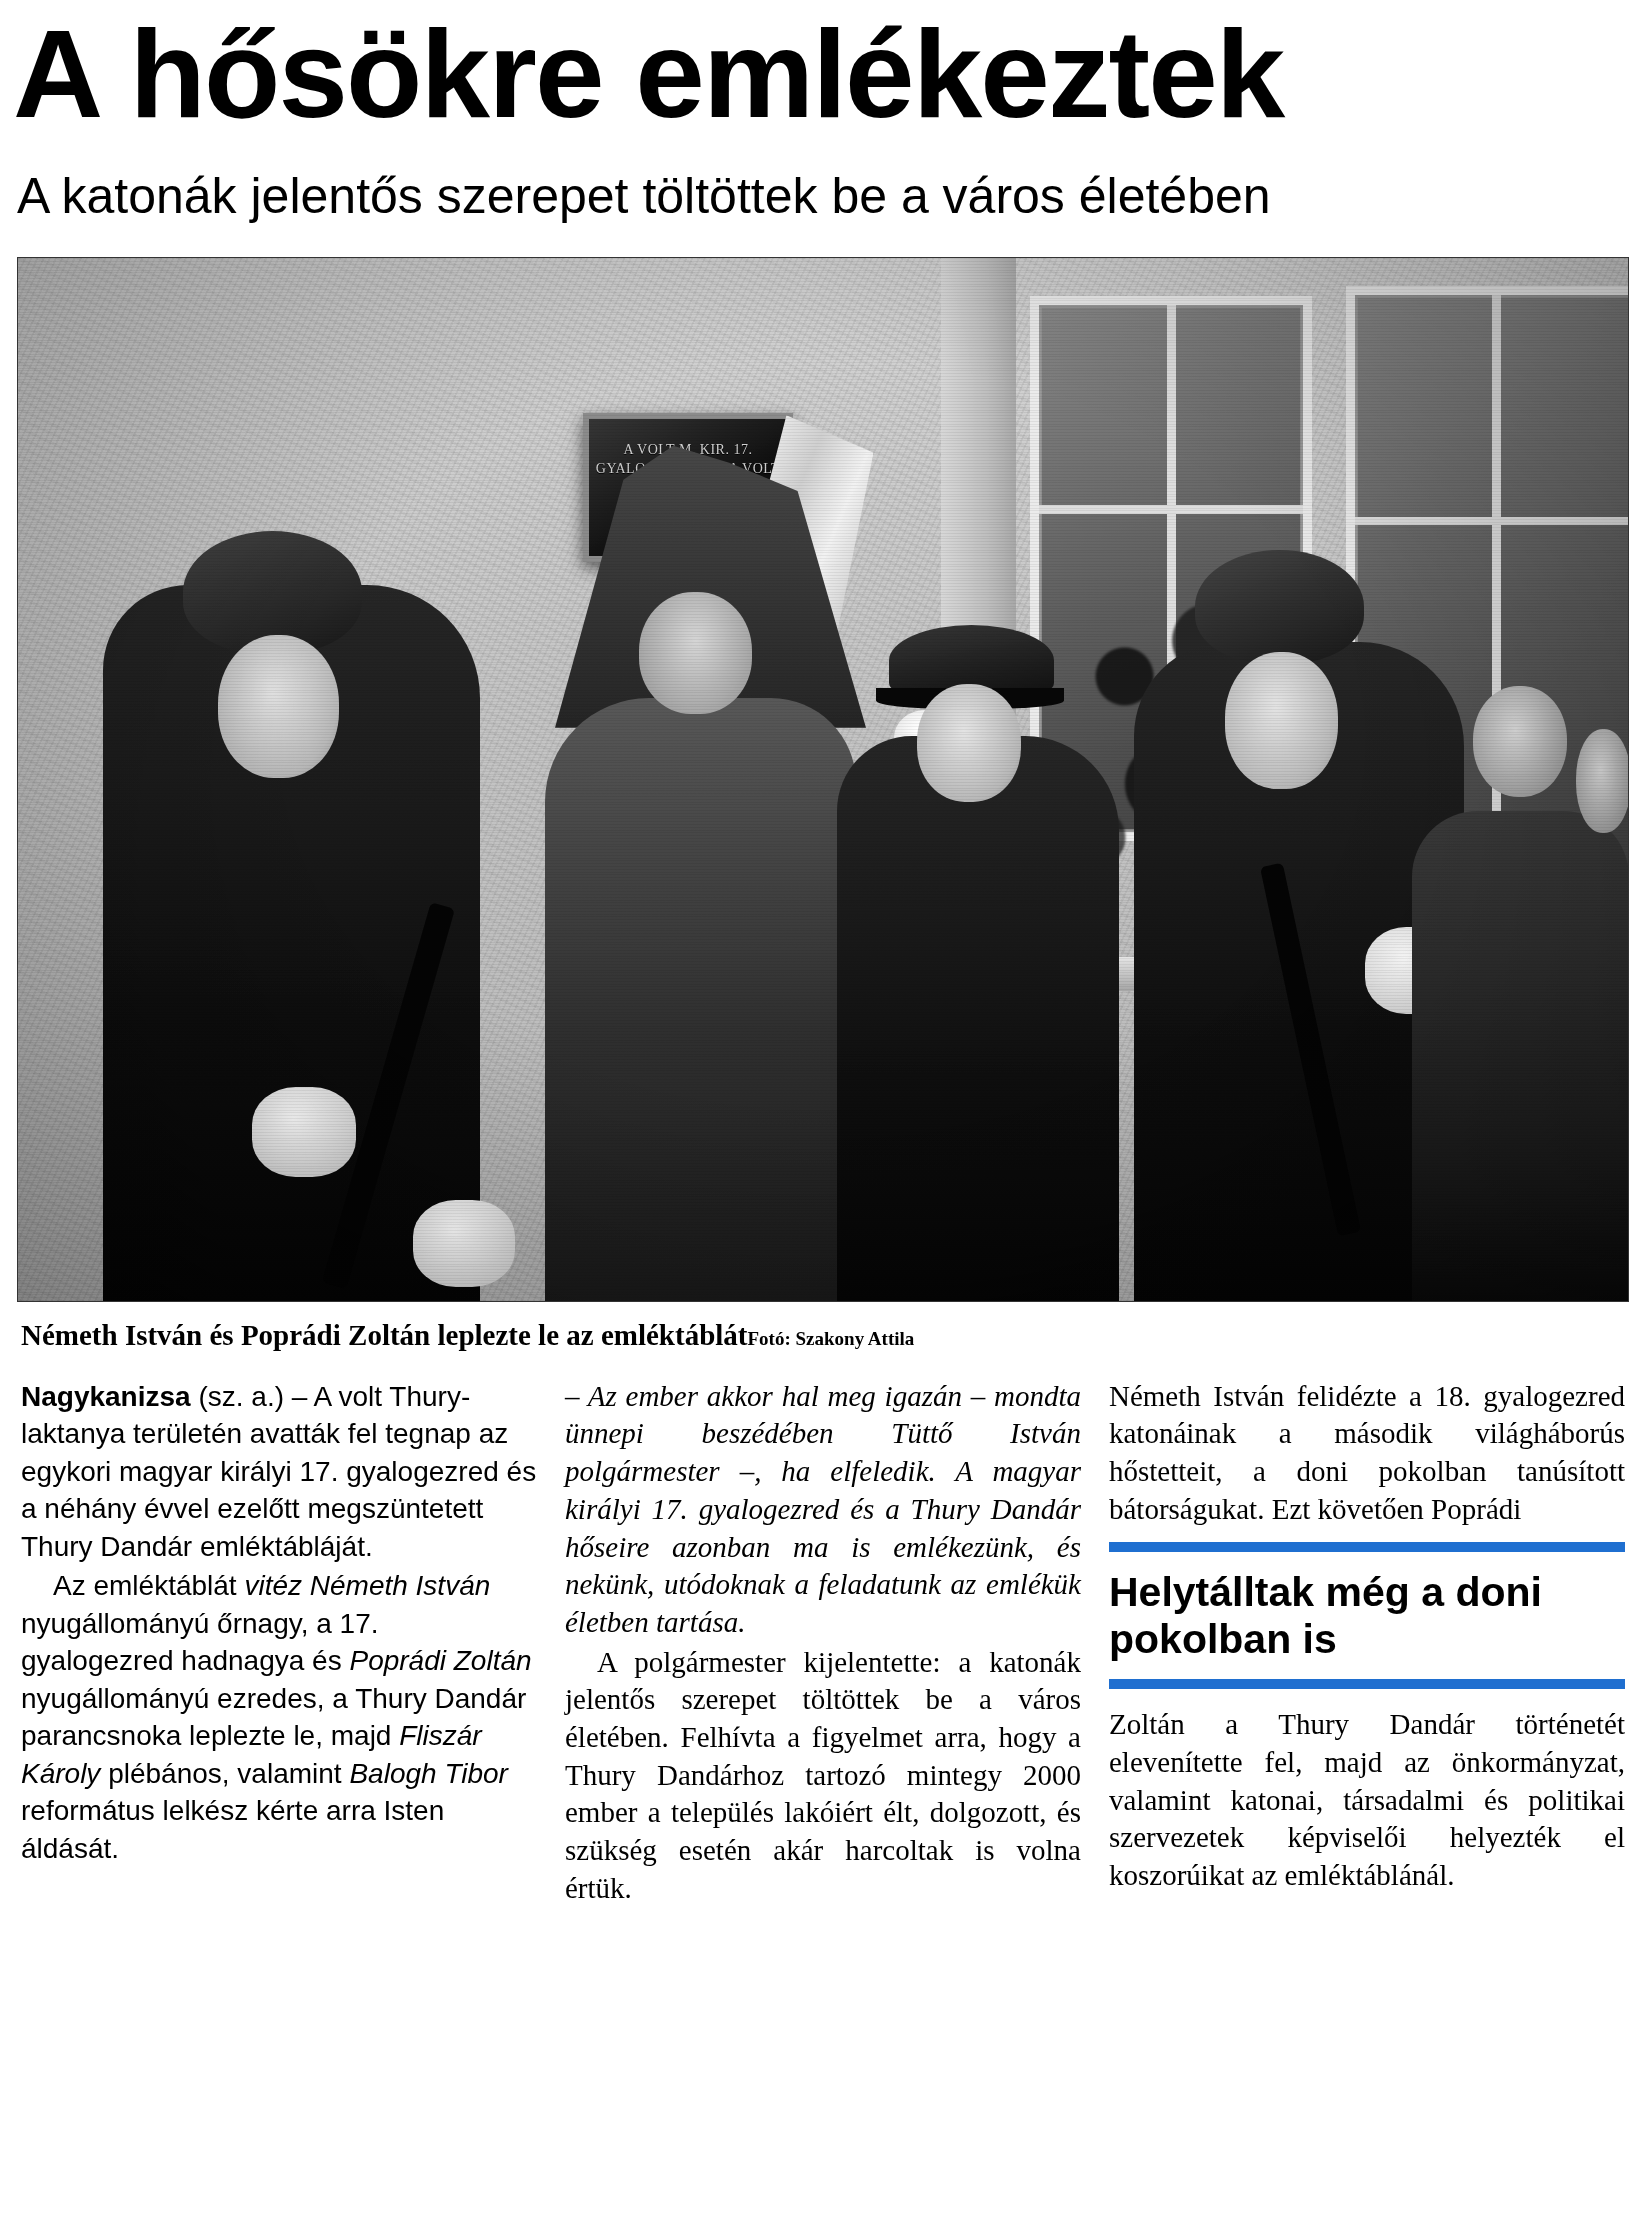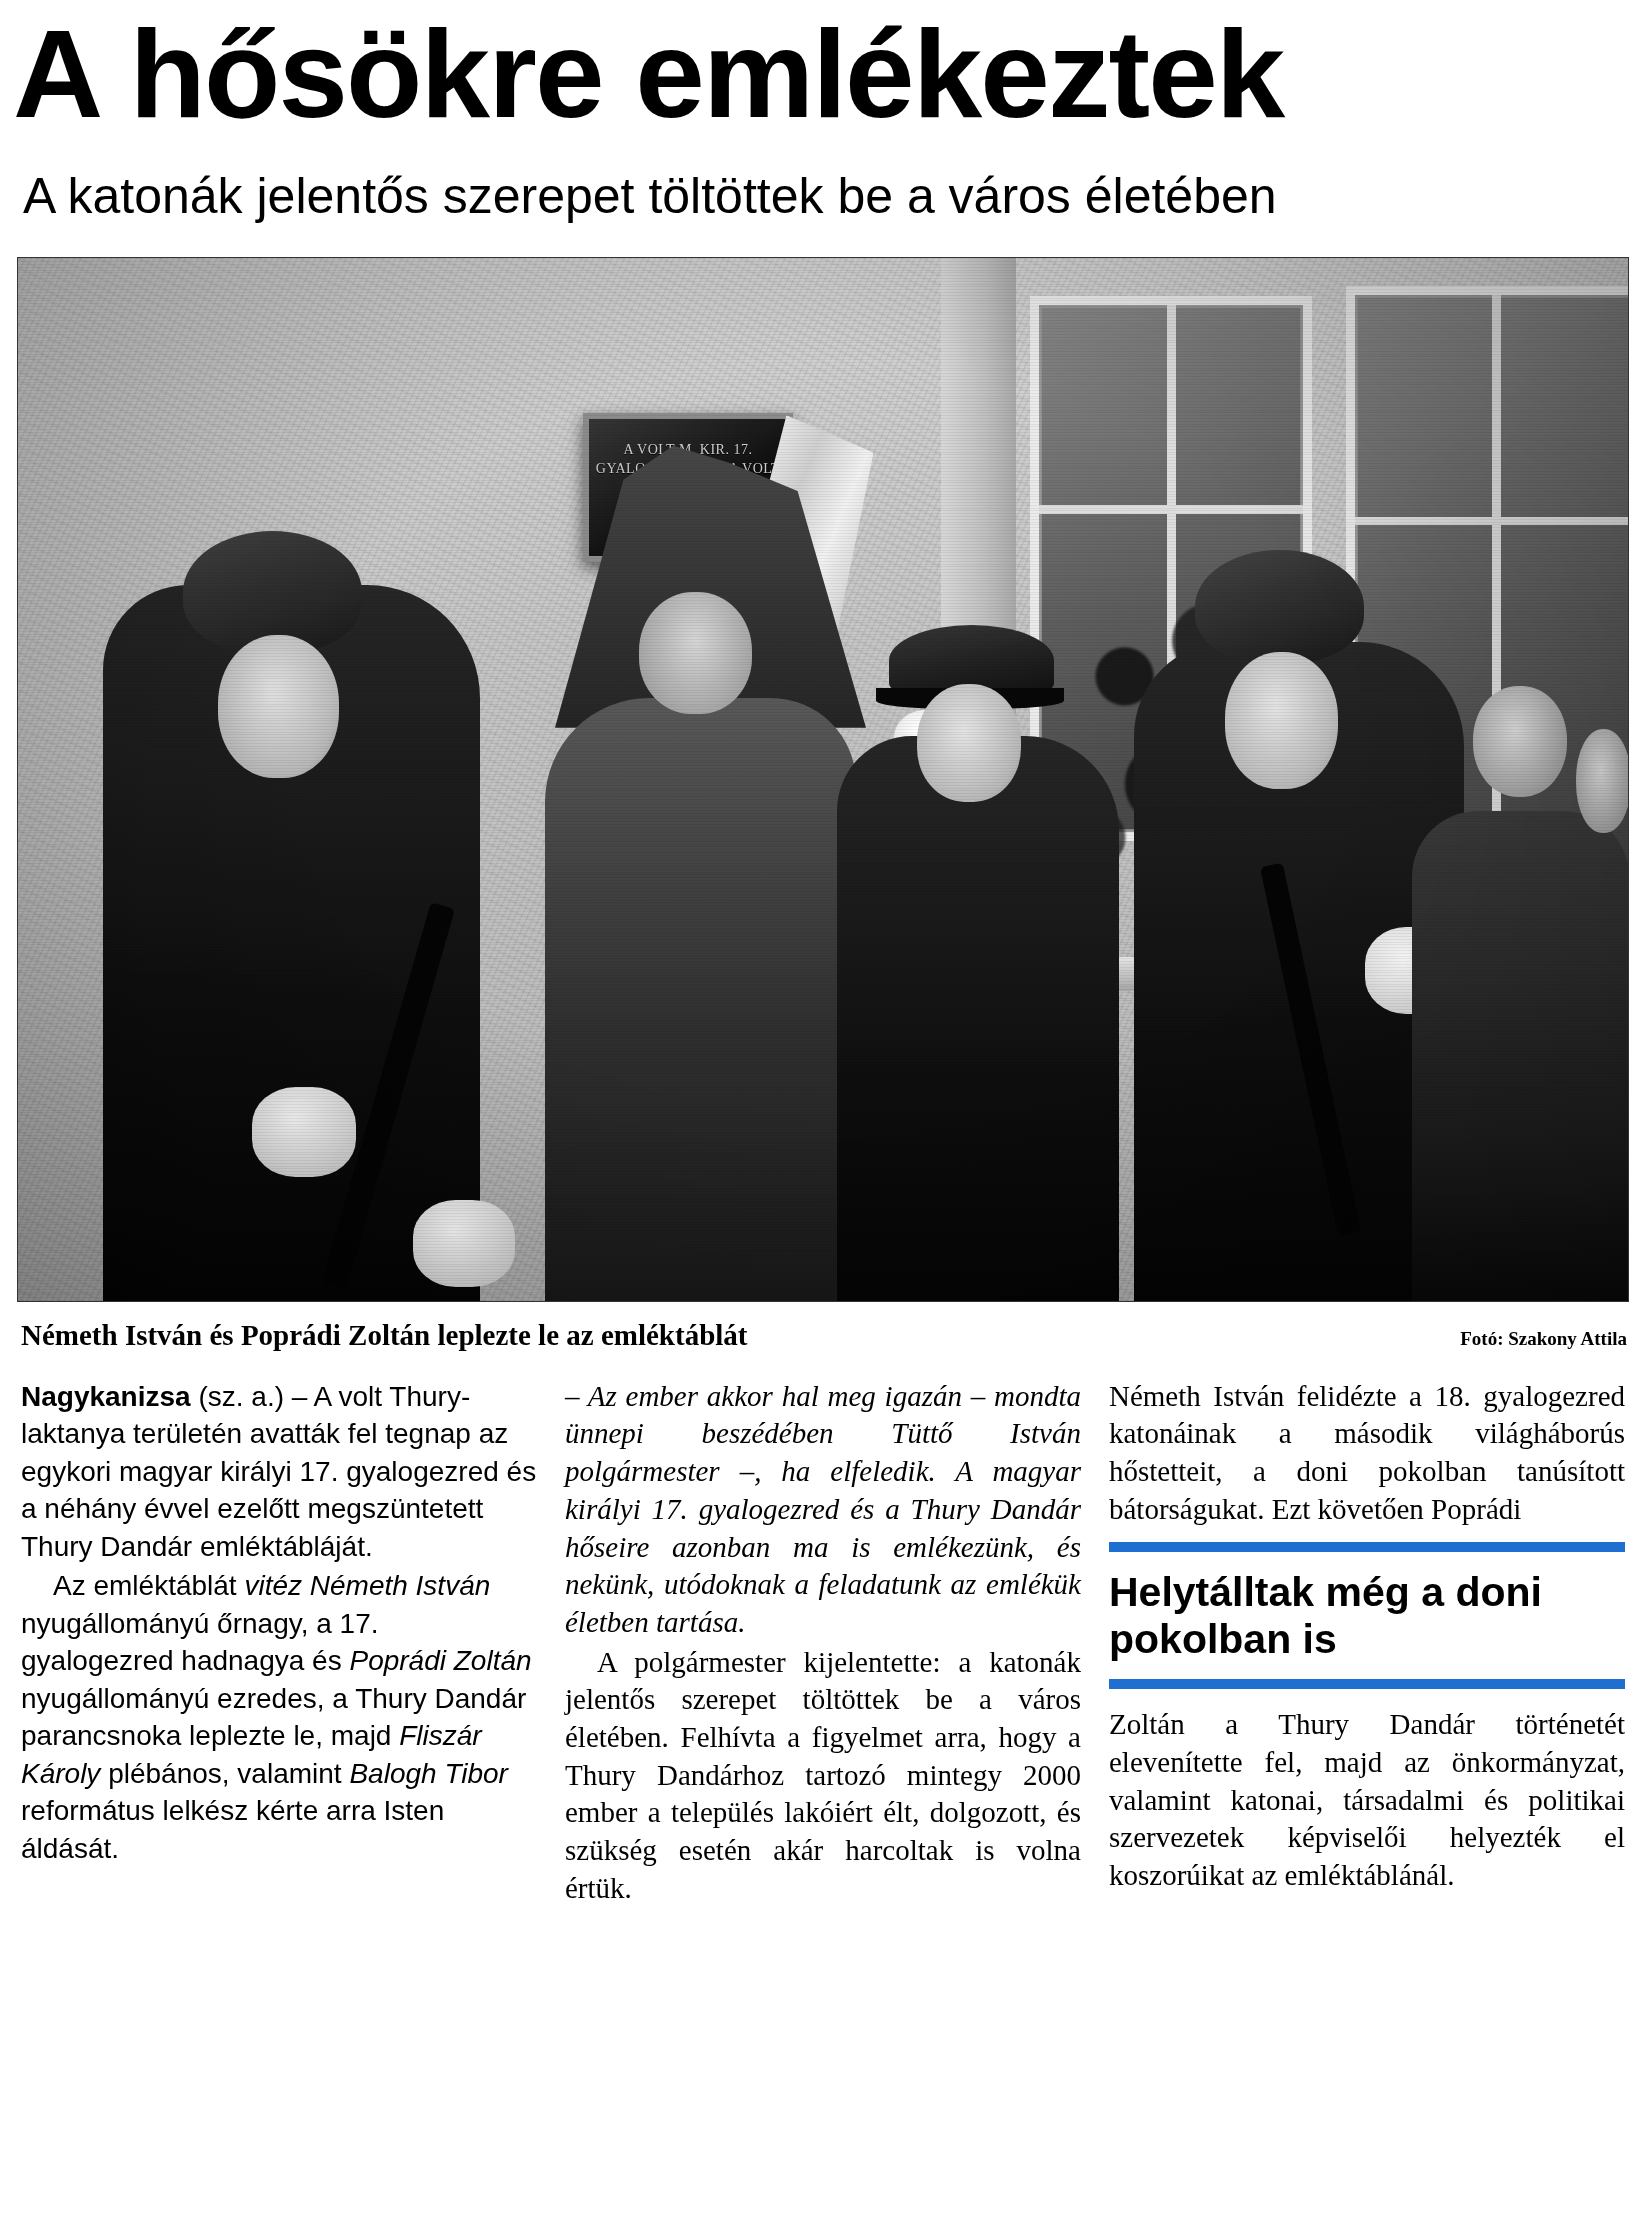--- a/index.html
+++ b/index.html
@@ -31,21 +31,21 @@
     letter-spacing: -1.9px;
     margin: 11.3px 0 0 13px;
     padding: 0;
     white-space: nowrap;
   }
   .subhead {
     font-family: "Liberation Sans", sans-serif;
     font-weight: normal;
     font-size: 50px;
     line-height: 1.05;
-    margin: 34px 0 0 23px;
+    margin: 34px 0 0 17px;
     padding: 0;
     white-space: nowrap;
   }
   
   .photo-wrap {
     position: relative;
     margin: 34px 17px 0 17px;
     width: 1612px;
     height: 1045px;
     background: #8d8d8d;
@@ -227,21 +227,21 @@
     inset: 0;
     background-image:
       repeating-linear-gradient(0deg, rgba(0,0,0,.06) 0 0.9px, transparent 0.9px 2.8px),
       repeating-linear-gradient(90deg, rgba(255,255,255,.04) 0 0.9px, transparent 0.9px 2.8px);
     mix-blend-mode: multiply;
     pointer-events: none;
   }
   
   .caption-row {
     display: flex;
-    justify-content: space-between;
+    justify-content: flex-start;
     align-items: baseline;
     margin: 17px 21px 0 21px;
     font-family: "Liberation Serif", serif;
     font-weight: bold;
     font-size: 29px;
   }
   .credit { font-size: 19px; }
   
   .cols {
     display: flex;

